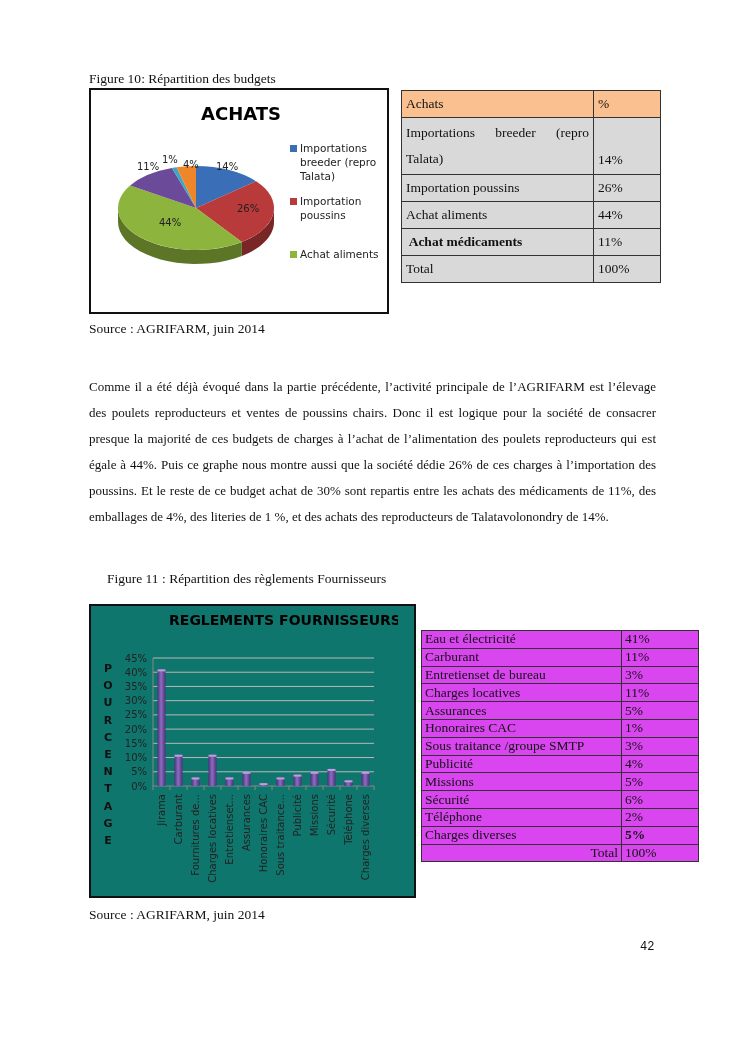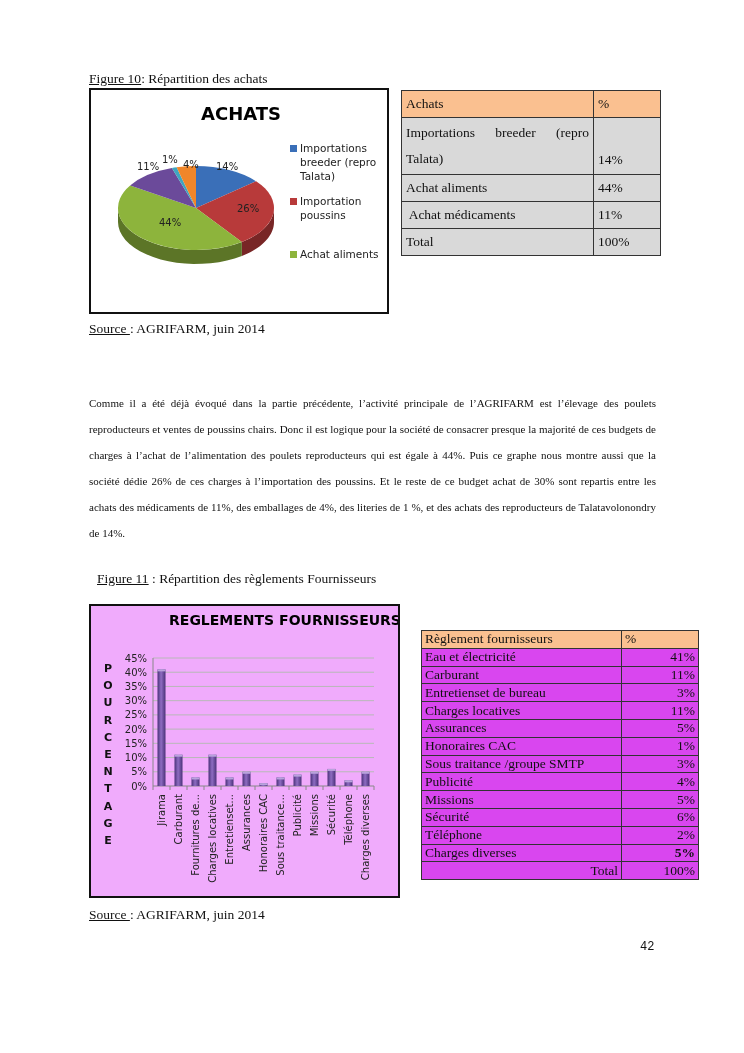--- a/index.html
+++ b/index.html
@@ -1,56 +1,56 @@
 <!DOCTYPE html>
 <html><head>
 <meta charset="utf-8">
 <style>
   html, body { margin:0; padding:0; background:#ffffff; }
   body { width:744px; height:1053px; position:relative; overflow:hidden; font-family:"Liberation Serif", serif; color:#111; }
   .abs { position:absolute; }
   .caption { font-size:13.5px; }
-  .u { text-decoration:underline; }
+  .u { }
 
   
   #fig10-box { left:89px; top:88px; width:296px; height:222px; border:2.5px solid #111; background:#fff; }
   #fig10-svg { position:absolute; left:0; top:0; }
   .cfont { font-family:"DejaVu Sans", sans-serif; }
 
   
   table { border-collapse:collapse; font-family:"Liberation Serif", serif; }
   #tbl-achats { position:absolute; left:401px; top:90px; width:260px; font-size:13.5px; }
   #tbl-achats td { border:1px solid #333; background:#d9d9d9; padding:2px 4px; vertical-align:middle; height:22px; }
   #tbl-achats td.c2 { width:58px; }
   #tbl-achats tr.head td { background:#fac090; }
   #tbl-achats tr.tall td { height:44px; }
   #tbl-achats .just { text-align:justify; text-align-last:justify; display:block; line-height:26px; }
 
   #tbl-regl { position:absolute; left:421px; top:630px; width:278px; font-size:13.5px; }
   #tbl-regl td { border:1px solid #333; background:#d946ef; padding:0 3px; height:16.8px; line-height:16px; }
-  #tbl-regl td.c2 { width:70px; text-align:right; }
+  #tbl-regl td.c2 { width:70px; text-align:left; }
   #tbl-regl tr.head td { background:#fac090; }
   #tbl-regl tr.head td.c2 { text-align:left; }
   #tbl-regl td.bold { font-weight:bold; }
   #tbl-regl td.tot-label { text-align:right; }
 
   
-  #para { left:89px; top:390px; width:567px; font-size:11px; line-height:26px; text-align:justify; }
-
-  
-  #fig11-box { left:89px; top:604px; width:307px; height:290px; border:2.5px solid #111; background:#f0abfc; }
+  #para { left:89px; top:374px; width:567px; font-size:13px; line-height:26px; text-align:justify; }
+
+  
+  #fig11-box { left:89px; top:604px; width:307px; height:290px; border:2.5px solid #111; background:#0f766e;padding-left:16px; }
   #fig11-svg { position:absolute; left:0; top:0; }
 
   #page-num { left:640px; top:940px; font-family:Liberation Mono, monospace; font-size:12px; }
 </style>
 </head>
 <body>
 
 <div class="abs caption" style="left:89px; top:71px;">
-  <span class="u">Figure 10</span><span>: Répartition des achats</span>
+  <span class="u">Figure 10</span><span>: Répartition des budgets</span>
 </div>
 
 <div class="abs" id="fig10-box">
   <svg id="fig10-svg" width="296" height="222" xmlns="http://www.w3.org/2000/svg">
     <text x="150" y="30" text-anchor="middle" class="cfont" font-size="18" font-weight="bold">ACHATS</text>
     <g id="pie-group">
         <path d="M183,118L182.91341024703365,119.978470929805L182.65383323904024,121.9525491593776L182.2218453018915,123.91785174137847L181.61840555683773,125.87001521260044L180.84485379101878,127.80470528194803L179.90290748280154,129.71762645364763L178.79465798854852,131.6045315643223L177.52256589928362,133.46123121275647L176.0894555775647,135.28360306141457L174.4985088866927,137.06760098906096L172.75325812617893,138.80926407416112L170.85757818915715,140.50472538911788L168.81567795915183,142.1502205858177L166.63209096530386,143.74209625342502L164.31166531680242,145.2768180298677L161.85955293887008,146.75097844900495L159.2811981342005,148.16130450605394L156.58232549524485,149.5046649244793L153.76892719418498,150.77807710820986L150.8472496788129,151.9787137637478L150.8472496788129,165.9787137637478L153.76892719418498,164.77807710820986L156.58232549524485,163.5046649244793L159.2811981342005,162.16130450605394L161.85955293887008,160.75097844900495L164.31166531680242,159.2768180298677L166.63209096530386,157.74209625342502L168.81567795915183,156.1502205858177L170.85757818915715,154.50472538911788L172.75325812617893,152.80926407416112L174.4985088866927,151.06760098906096L176.0894555775647,149.28360306141457L177.52256589928362,147.46123121275647L178.79465798854852,145.6045315643223L179.90290748280154,143.71762645364763L180.84485379101878,141.80470528194803L181.61840555683773,139.87001521260044L182.2218453018915,137.91785174137846L182.65383323904024,135.9525491593776L182.91341024703365,133.97847092980498L183,132Z" fill="rgb(120,38,38)"></path>
         <path d="M150.8472496788129,151.9787137637478L143.64577613772778,154.48252360640404L135.97753546951287,156.5456942787272L127.93514536811969,158.14330662152986L119.61574253768651,159.25606453060493L111.1198094667719,159.87052801679138L102.54996079190597,159.97927553536073L94.00970390886854,159.5809936240954L85.6021888011413,158.6804927674025L77.42896218521794,157.28864929485442L69.58874102031535,155.42227401591146L62.176220196145714,153.10390917746736L55.28092879960217,150.36155619658314L48.98614877447128,147.2283374568772L43.36790903469615,143.74209625342502L38.494067180380796,139.94493971806983L34.42348990765048,135.88273024573306L31.205342011451464,131.6045315643223L28.878492568777702,127.16201613865478L27.47104547449598,122.60884106582388L27,118L27,132L27.47104547449598,136.60884106582387L28.878492568777702,141.1620161386548L31.205342011451464,145.6045315643223L34.42348990765048,149.88273024573306L38.494067180380796,153.94493971806983L43.36790903469615,157.74209625342502L48.98614877447128,161.2283374568772L55.28092879960217,164.36155619658314L62.176220196145714,167.10390917746736L69.58874102031535,169.42227401591146L77.42896218521794,171.28864929485442L85.6021888011413,172.6804927674025L94.00970390886854,173.5809936240954L102.54996079190597,173.97927553536073L111.1198094667719,173.87052801679138L119.61574253768651,173.25606453060493L127.93514536811969,172.14330662152986L135.97753546951287,170.5456942787272L143.64577613772778,168.48252360640404L150.8472496788129,165.9787137637478Z" fill="rgb(92,117,39)"></path>
         <path d="M105,118 L105,76 A78,42 0 0 1 165.10003293651158,91.22819243055504 Z" fill="#3a6fb8"></path>
         <path d="M105,118 L165.10003293651158,91.22819243055504 A78,42 0 0 1 150.8472496788129,151.9787137637478 Z" fill="#b83a3a"></path>
@@ -88,41 +88,45 @@
     <td class="c2">%</td>
   </tr>
   <tr class="tall">
     <td>
       <span class="just">Importations breeder (repro</span>
       <span style="display:block; line-height:26px;">Talata)</span>
     </td>
     <td class="c2" style="vertical-align:bottom; padding-bottom:6px;">14%</td>
   </tr>
   <tr>
+        <td>Importation poussins</td>
+        <td class="c2">26%</td>
+      </tr>
+  <tr>
         <td>Achat aliments</td>
         <td class="c2">44%</td>
       </tr>
   <tr>
-        <td style="white-space:pre;"> Achat médicaments</td>
+        <td style="white-space:pre;font-weight:bold;"> Achat médicaments</td>
         <td class="c2">11%</td>
       </tr>
   <tr>
         <td>Total</td>
         <td class="c2">100%</td>
       </tr>
 </tbody>
   </table>
 
 <div class="abs caption" style="left:89px; top:321px;">
   <span class="u">Source </span><span>: AGRIFARM, juin 2014</span>
 </div>
 
 <div class="abs" id="para">Comme il a été déjà évoqué dans la partie précédente, l’activité principale de l’AGRIFARM est l’élevage des poulets reproducteurs et ventes de poussins chairs. Donc il est logique pour la société de consacrer presque la majorité de ces budgets de charges à l’achat de l’alimentation des poulets reproducteurs qui est égale à 44%. Puis ce graphe nous montre aussi que la société dédie 26% de ces charges à l’importation des poussins. Et le reste de ce budget achat de 30% sont repartis entre les achats des médicaments de 11%, des emballages de 4%, des literies de 1 %, et des achats des reproducteurs de Talatavolonondry de 14%.</div>
 
-<div class="abs caption" style="left:97px; top:571px;">
+<div class="abs caption" style="left:107px; top:571px;">
   <span class="u">Figure 11</span><span> : Répartition des règlements Fournisseurs</span>
 </div>
 
 <div class="abs" id="fig11-box">
   <svg id="fig11-svg" width="307" height="290" xmlns="http://www.w3.org/2000/svg">
     <defs>
       <linearGradient id="barGrad" x1="0" x2="1" y1="0" y2="0">
         <stop offset="0" stop-color="#4a3178"></stop>
         <stop offset="0.45" stop-color="#8e6cc2"></stop>
         <stop offset="1" stop-color="#4a3178"></stop>
@@ -221,24 +225,20 @@
         <text x="0" y="0" font-size="10" class="cfont" text-anchor="end" fill="#222" transform="translate(227,188) rotate(-90)">Missions</text>
         <text x="0" y="0" font-size="10" class="cfont" text-anchor="end" fill="#222" transform="translate(244,188) rotate(-90)">Sécurité</text>
         <text x="0" y="0" font-size="10" class="cfont" text-anchor="end" fill="#222" transform="translate(261,188) rotate(-90)">Téléphone</text>
         <text x="0" y="0" font-size="10" class="cfont" text-anchor="end" fill="#222" transform="translate(278,188) rotate(-90)">Charges diverses</text>
       </g>
   </svg>
 </div>
 
 <table id="tbl-regl">
   <tbody id="regl-body">
-    <tr class="head">
-      <td>Règlement fournisseurs</td>
-      <td class="c2">%</td>
-    </tr>
   <tr>
         <td>Eau et électricité</td>
         <td class="c2">41%</td>
       </tr>
       <tr>
         <td>Carburant</td>
         <td class="c2">11%</td>
       </tr>
       <tr>
         <td>Entretienset de bureau</td>

